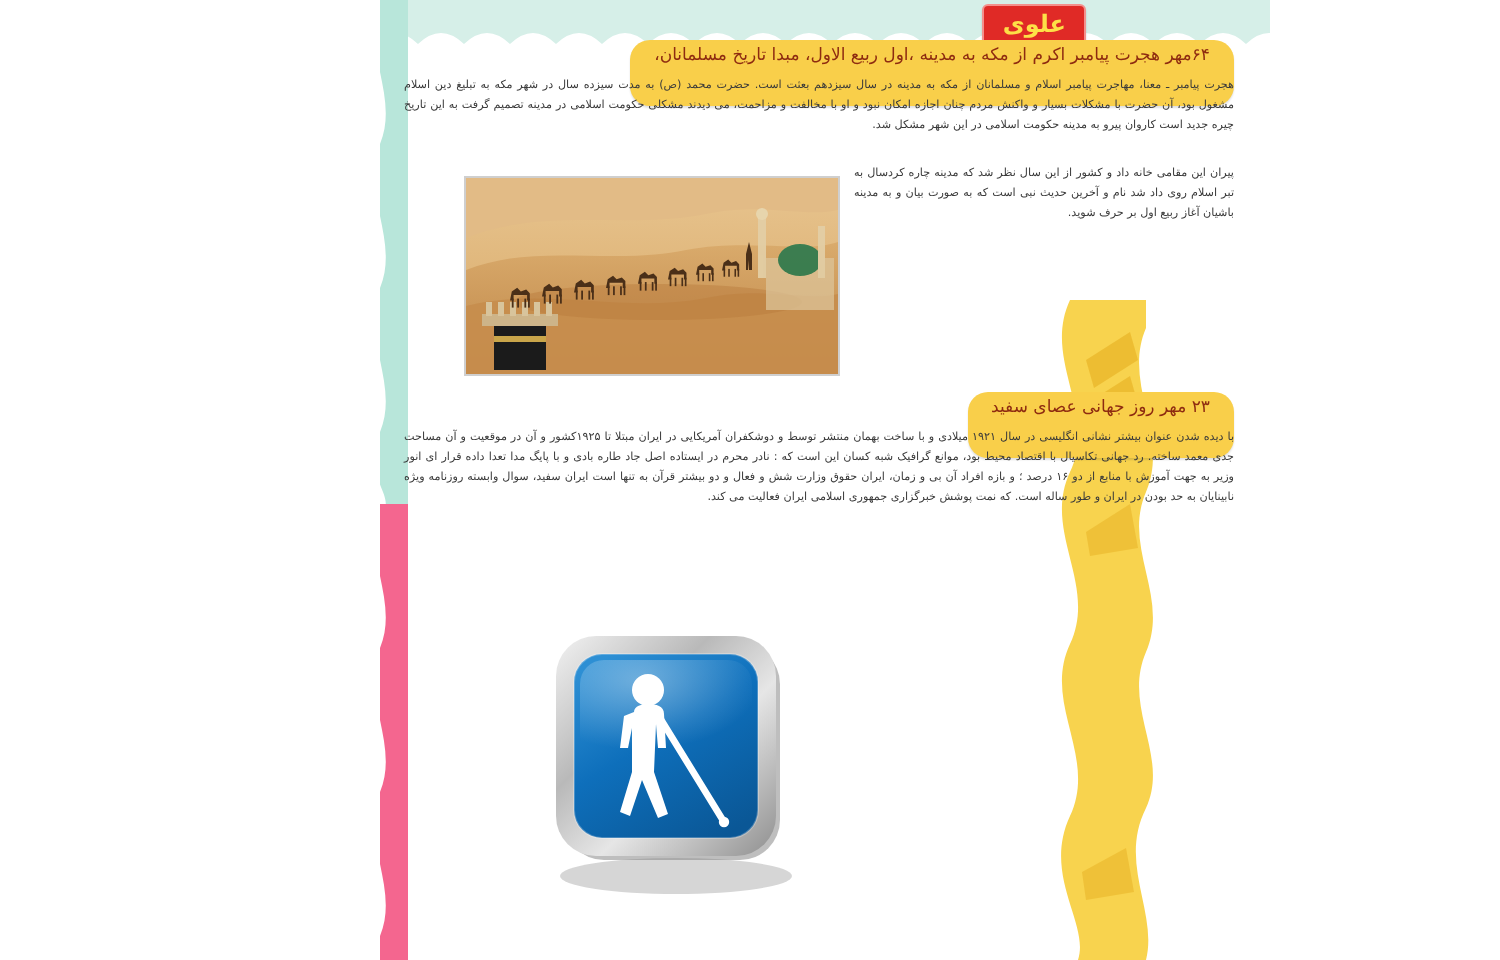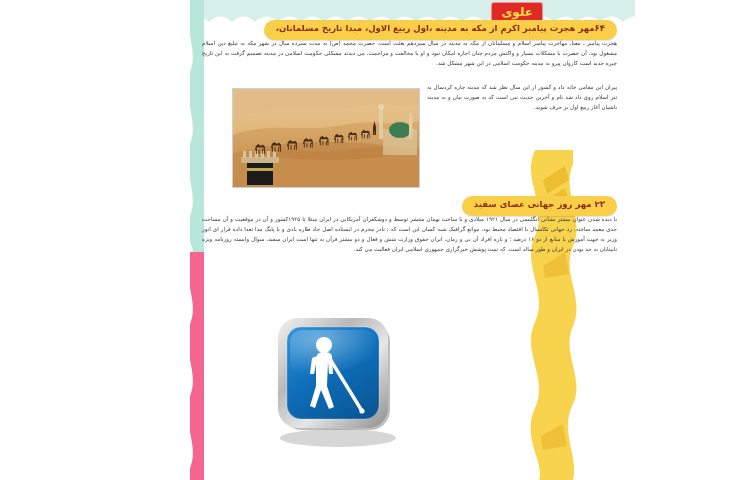--- a/index.html
+++ b/index.html
@@ -31,23 +31,23 @@
   }
   
   .left-wave{position:absolute;left:-12px;top:0;width:26px;height:480px;}
   
   .right-ribbon{position:absolute;left:325px;top:150px;width:70px;height:330px;}
   
   .headline{
     position:absolute;
     background:#f5c430;
     color:#8e2b10;
-    font-size:8.5px;font-weight:bold;
+    font-size:8.5px;font-weight:normal;
     border-radius:10px;
-    padding:3px 12px 7px 12px;
+    padding:3px 12px 20px 12px;
     white-space:nowrap;
     box-shadow:0 1px 1px rgba(0,0,0,.12);
   }
   #headline1{right:18px;top:20px;background:#f9cf4a;}
   #headline2{right:18px;top:196px;background:#f9cf4a;}
   
   .body-text{
     position:absolute;
     font-size:5.6px;line-height:10px;
     color:#3a3a3a;text-align:justify;

